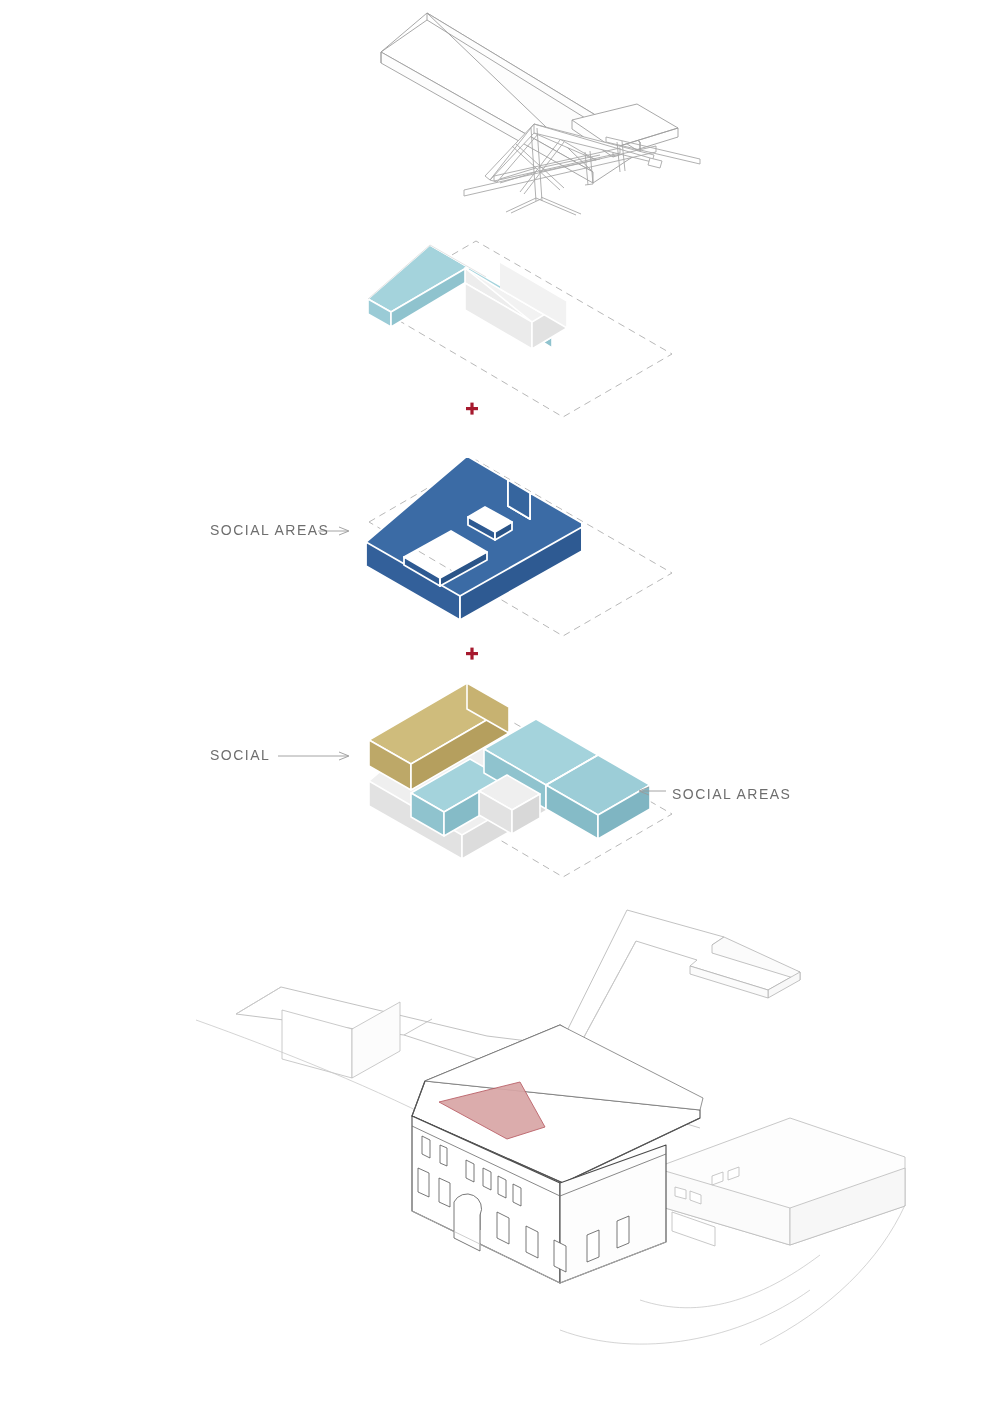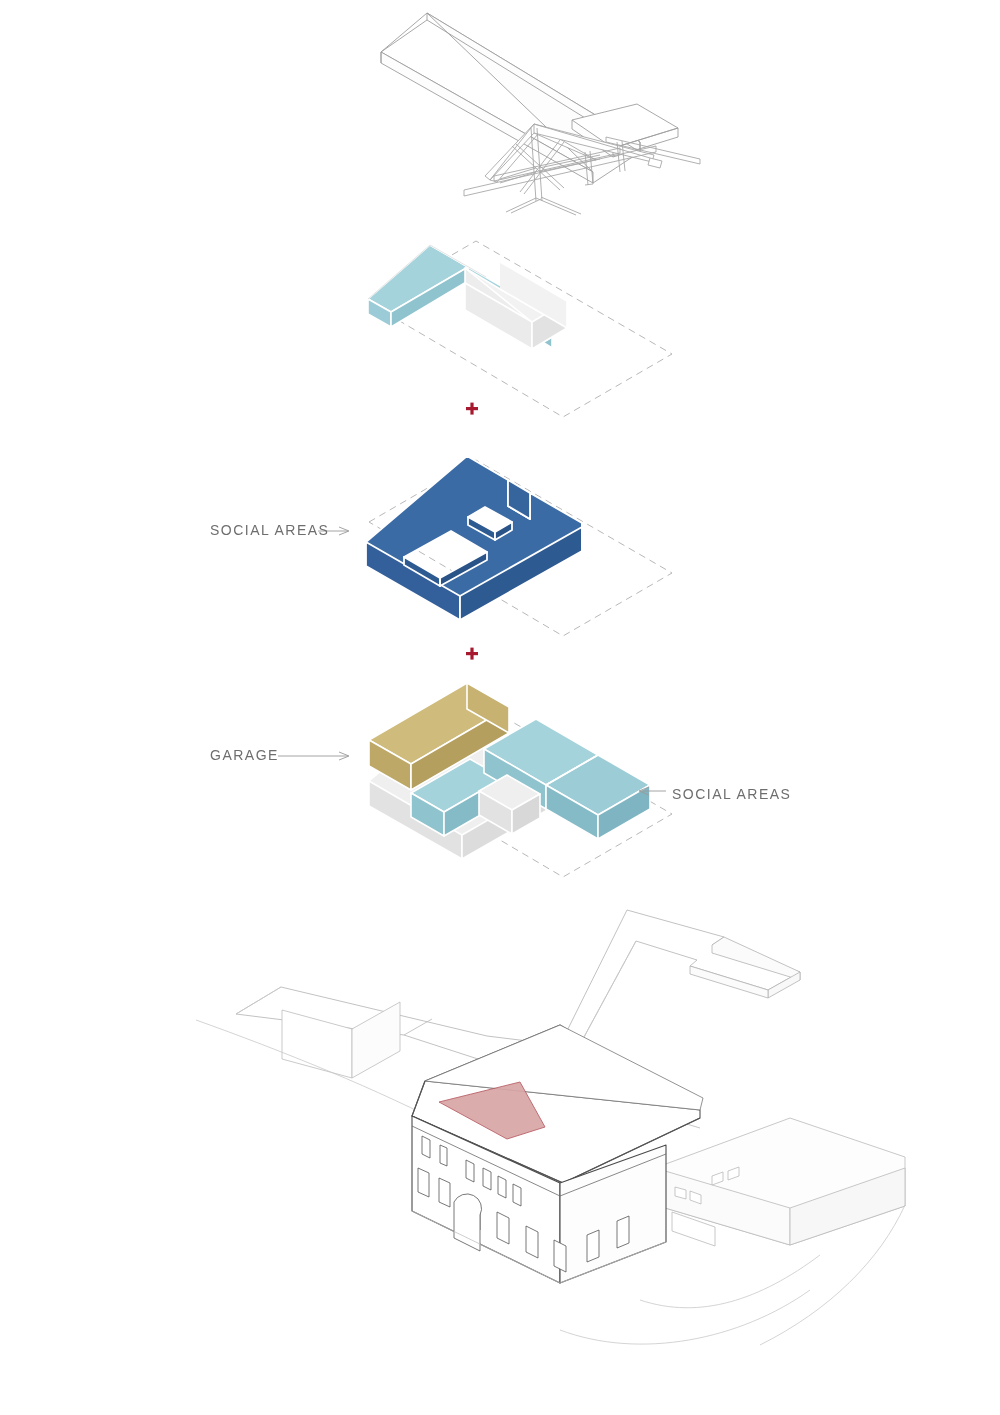--- a/index.html
+++ b/index.html
@@ -333,17 +333,17 @@
       </g>
 
       <g fill="none" stroke="#c2c2c2" stroke-width="0.8">
         <path d="M412 1211 L560 1283 L666 1242"></path>
       </g>
     </svg>
   </div>
 
   <div class="label lbl-social">SOCIAL AREAS</div>
 
-  <div class="label lbl-garage">GARAGE</div>
+  <div class="label lbl-garage">SOCIAL</div>
 
   <div class="label lbl-private">SOCIAL AREAS</div>
 
 </div>
 
 </body></html>

